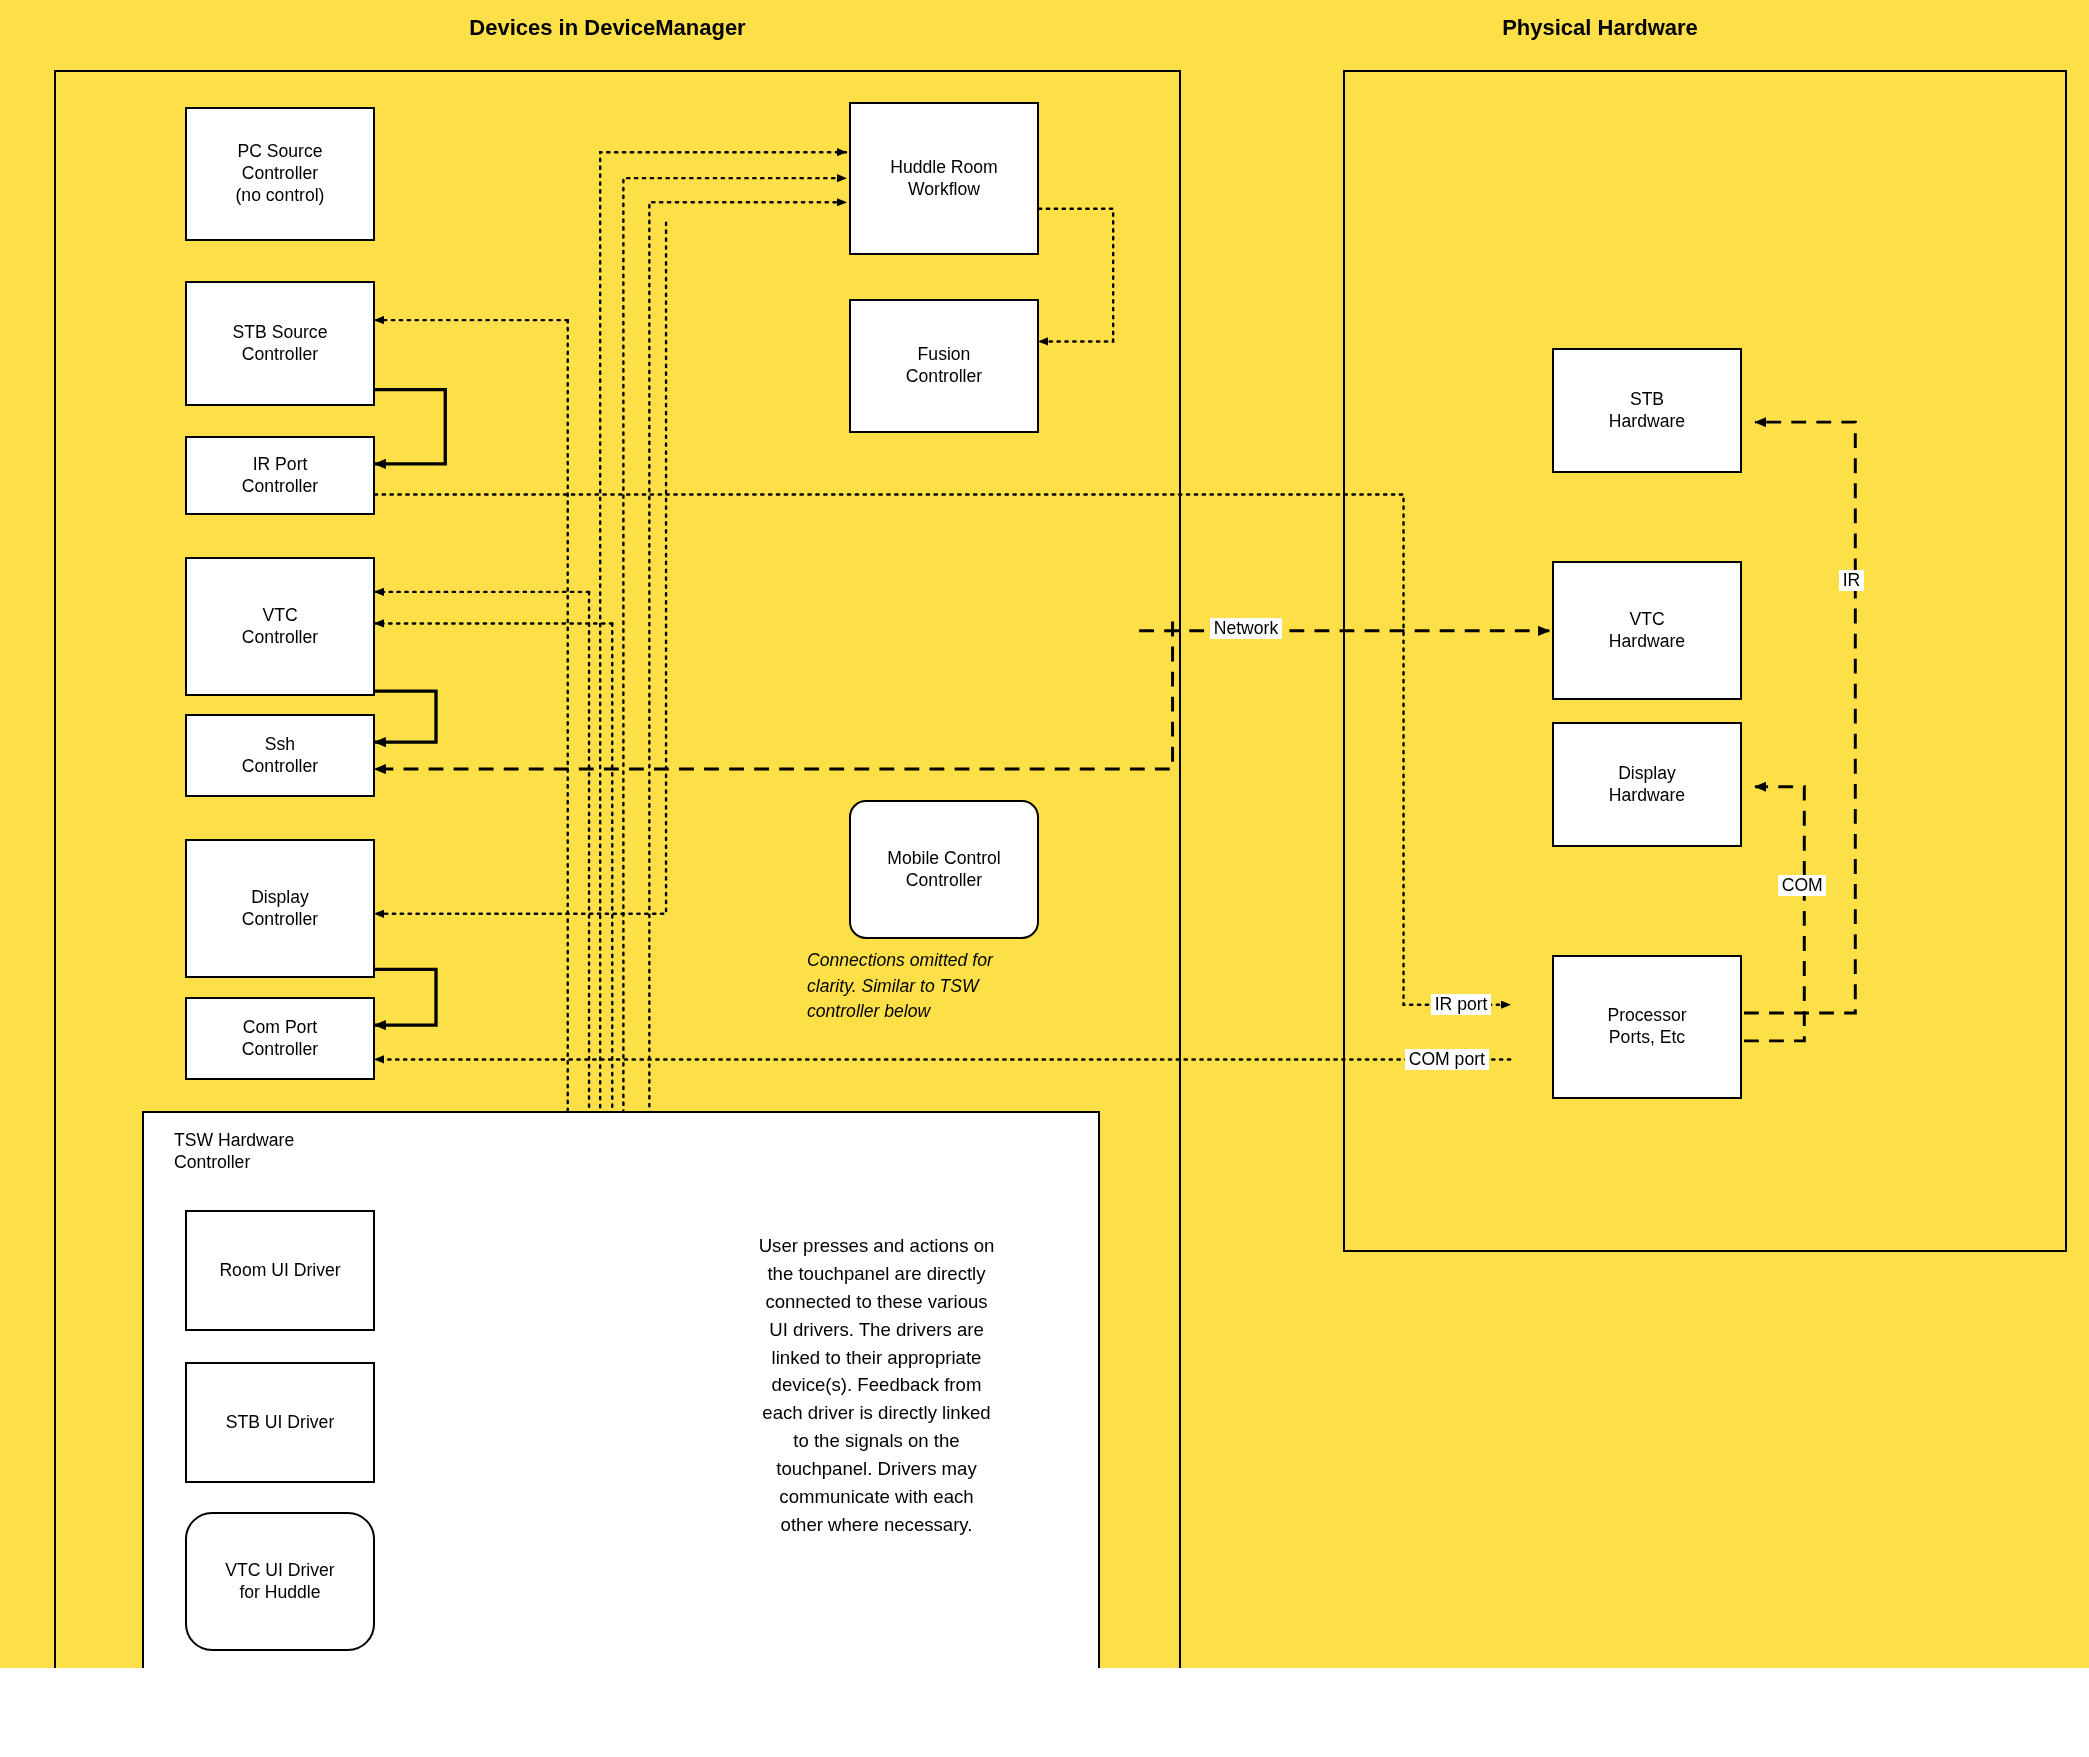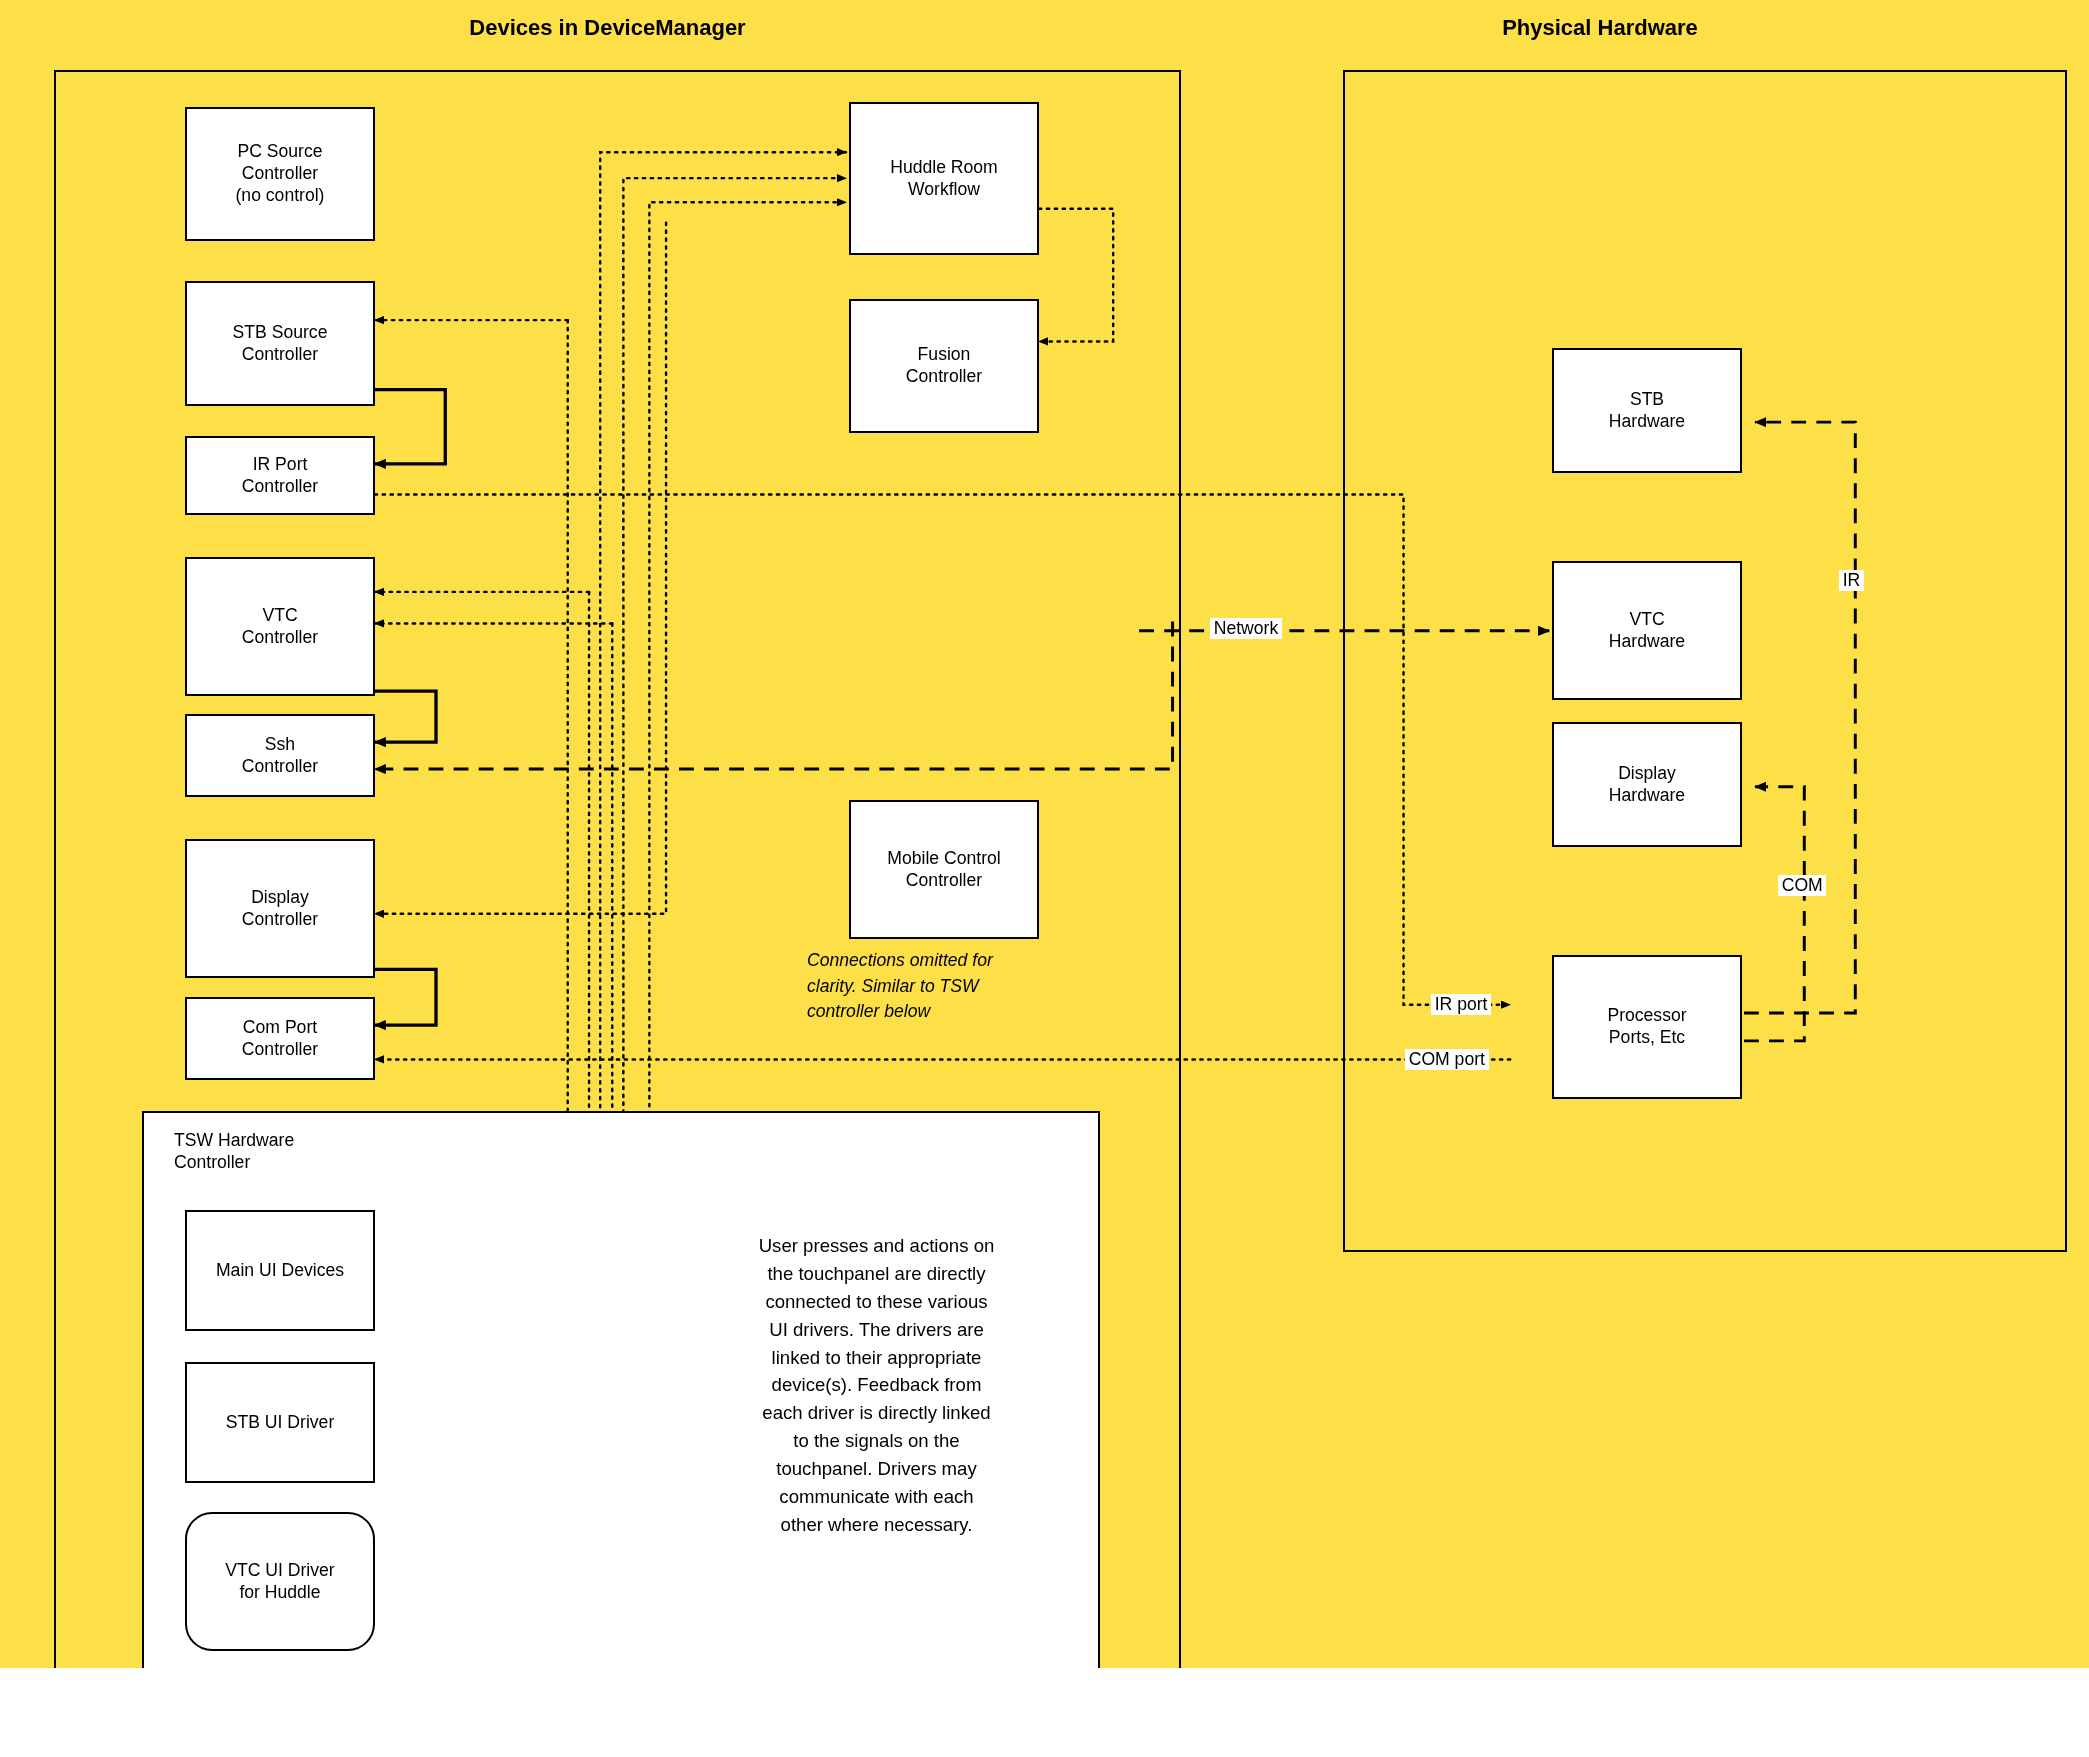--- a/index.html
+++ b/index.html
@@ -174,32 +174,32 @@
 
   <div class="box" style="left:185px; top:997px; width:190px; height:83px;">Com Port
 Controller</div>
 
   <div class="box" style="left:849px; top:102px; width:190px; height:153px;">Huddle Room
 Workflow</div>
 
   <div class="box" style="left:849px; top:299px; width:190px; height:134px;">Fusion
 Controller</div>
 
-  <div class="box" style="left:849px; top:800px; width:190px; height:139px;">Mobile Control
+  <div class="box" style="left:849px; top:800px; width:190px; height:139px;border-radius:17px;">Mobile Control
 Controller</div>
 
   <div class="note" style="left:807px; top:948px; width:274px;">Connections omitted for
 clarity. Similar to TSW
 controller below</div>
 
   <div class="grpbox" style="left:142px; top:1111px; width:958px; height:563px;"></div>
   <div class="grplabel" style="left:174px; top:1130px; width:241px;">TSW Hardware
 Controller</div>
 
-  <div class="box" style="left:185px; top:1210px; width:190px; height:121px;">Main UI Devices</div>
+  <div class="box" style="left:185px; top:1210px; width:190px; height:121px;">Room UI Driver</div>
   <div class="box" style="left:185px; top:1362px; width:190px; height:121px;">STB UI Driver</div>
   <div class="box" style="left:185px; top:1512px; width:190px; height:139px;border-radius:27px;">VTC UI Driver
 for Huddle</div>
 
   <div class="note-left" style="left:705px; top:1232px; width:343px;">User presses and actions on
 the touchpanel are directly
 connected to these various
 UI drivers.  The drivers are
 linked to their appropriate
 device(s). Feedback from

